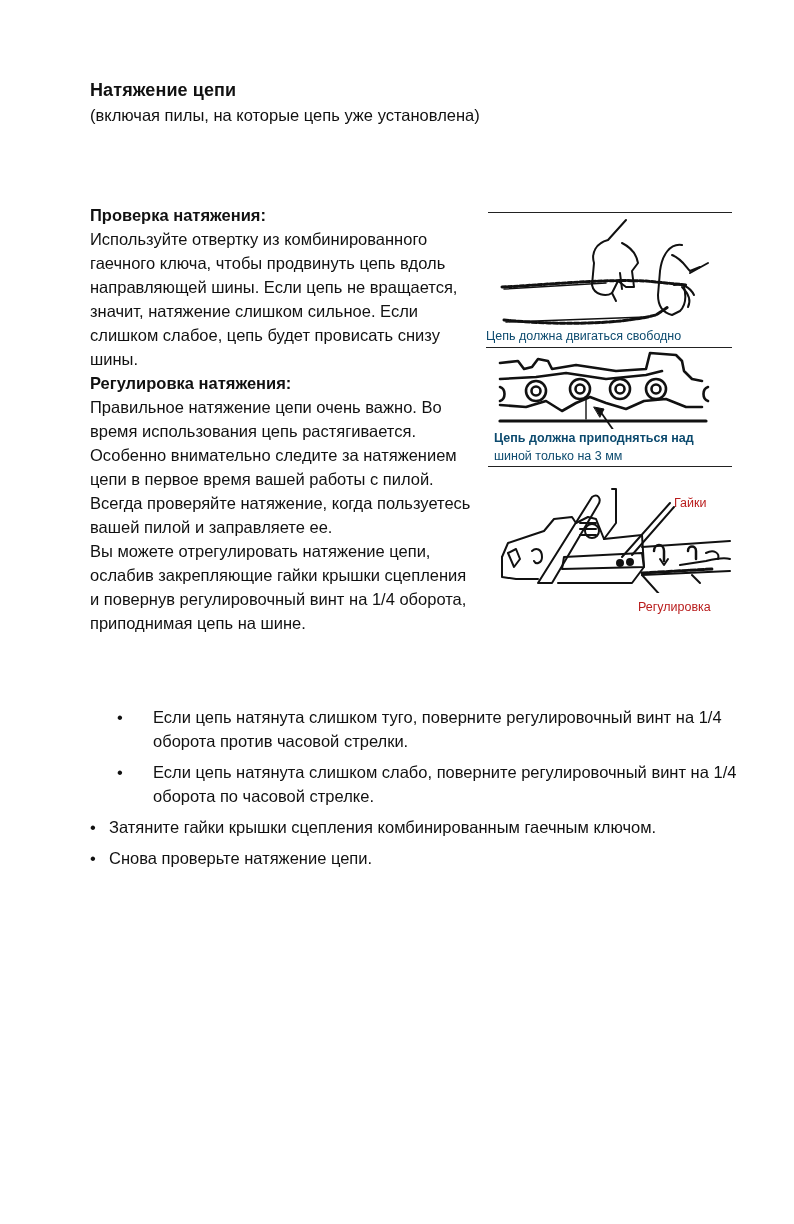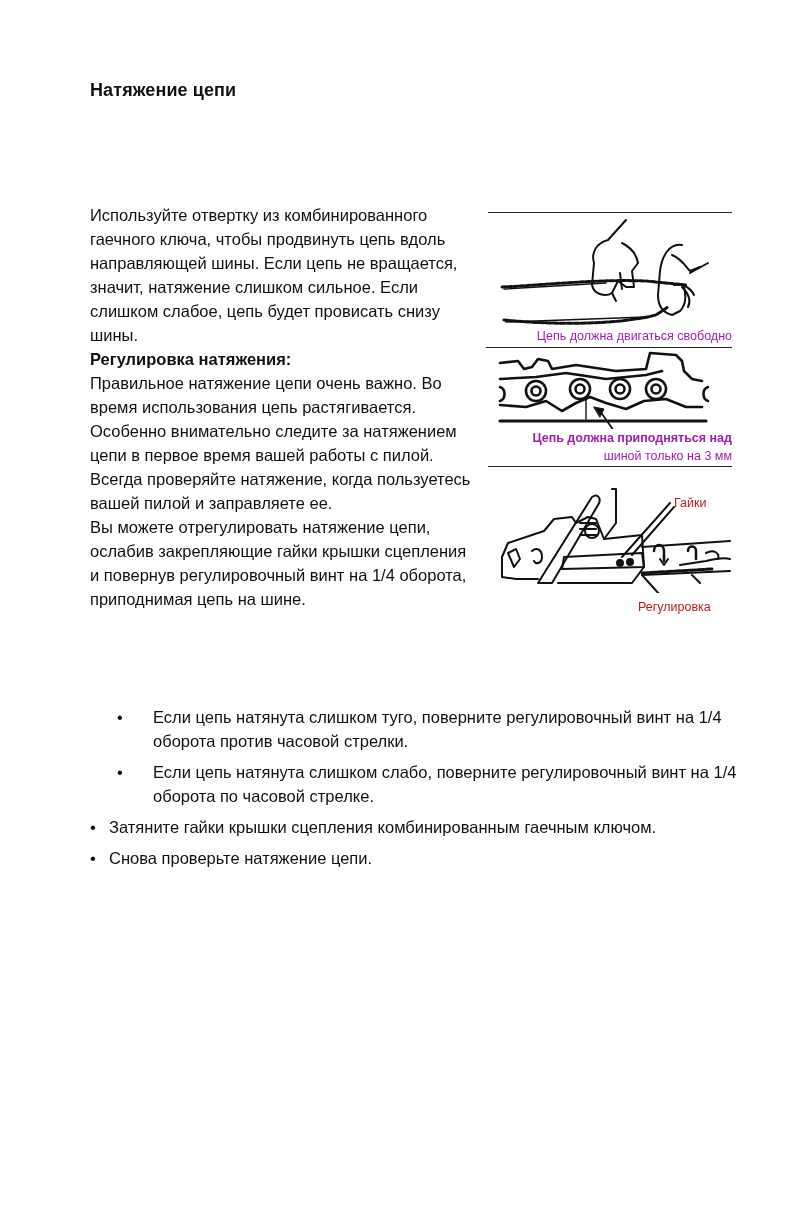--- a/index.html
+++ b/index.html
@@ -59,23 +59,23 @@
       width: 246px;
     }
     .rule {
       position: absolute;
       height: 0;
       border-top: 1.2px solid #222222;
     }
     .caption {
       position: absolute;
       font-size: 12.5px;
-      text-align: right;
+      text-align: left;
       line-height: 18px;
-      color: #a21caf;
+      color: #0c4a6e;
     }
     .label {
       position: absolute;
       font-size: 12.5px;
       color: #b91c1c;
     }
 
     .bullets {
       position: absolute;
       left: 82px;
@@ -99,23 +99,25 @@
     svg { display: block; }
   </style>
 </head>
 <body>
 
 <div class="page">
 
   <h1 class="title">Натяжение цепи</h1>
 
   <div class="intro">
+    <p>(включая пилы, на которые цепь уже установлена)</p>
   </div>
 
   <div class="leftcol">
+    <p class="subhead">Проверка натяжения:</p>
     <p>Используйте отвертку из комбинированного гаечного ключа, чтобы продвинуть цепь вдоль направляющей шины. Если цепь не вращается, значит, натяжение слишком сильное. Если слишком слабое, цепь будет провисать снизу шины.</p>
     <p class="subhead">Регулировка натяжения:</p>
     <p>Правильное натяжение цепи очень важно. Во время использования цепь растягивается. Особенно внимательно следите за натяжением цепи в первое время вашей работы с пилой. Всегда проверяйте натяжение, когда пользуетесь вашей пилой и заправляете ее.</p>
     <p>Вы можете отрегулировать натяжение цепи, ослабив закрепляющие гайки крышки сцепления и повернув регулировочный винт на 1/4 оборота, приподнимая цепь на шине.</p>
   </div>
 
   <div class="figure-col">
     <div class="rule" style="left:2px; top:7px; width:244px;"></div>
 
     <div style="position:absolute; left:0; top:10px; width:246px; height:115px;">

